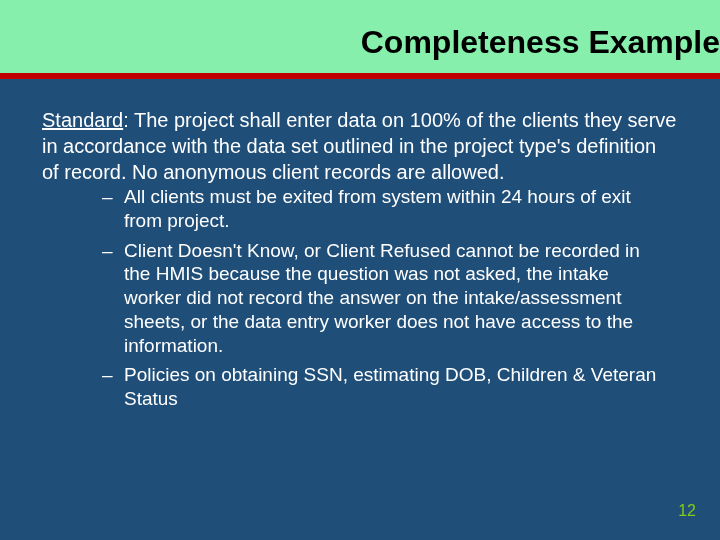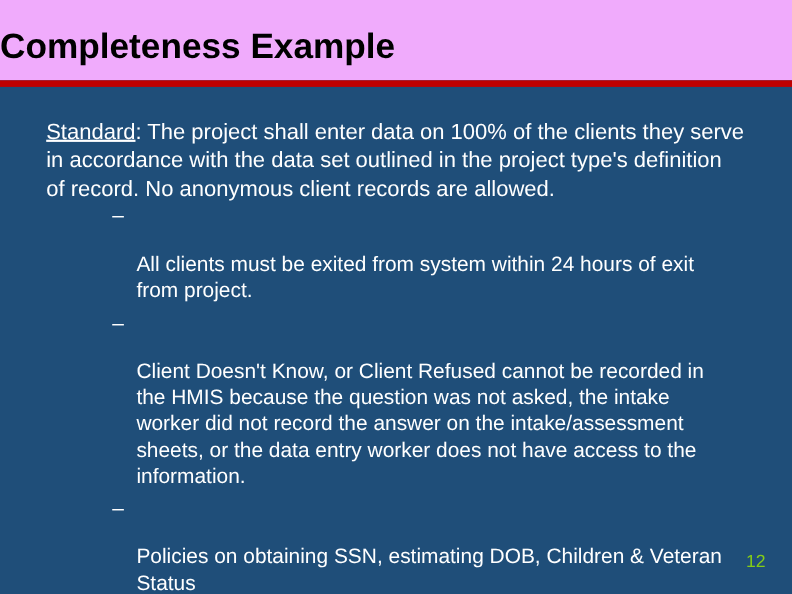--- a/index.html
+++ b/index.html
@@ -15,23 +15,23 @@
     color: #ffffff;
     overflow: hidden;
     position: relative;
   }
   .slide {
     width: 100%;
     height: 100%;
     padding: 0;
   }
   .title-area {
-    background-color: #f0abfc;
+    background-color: #86efac;
     padding: 24px 0 12px 0;
-    text-align: left;
+    text-align: right;
   }
   .title {
     color: #000000;
     font-size: 32px;
     font-weight: bold;
   }
   .divider {
     height: 6px;
     background-color: #c00000;
     width: 100%;
@@ -55,21 +55,20 @@
     line-height: 1.25;
     margin-bottom: 6px;
     display: flex;
   }
   .bullet-dash {
     flex-shrink: 0;
     width: 22px;
   }
   .bullet-text {
     flex: 1;
-    margin-top: 44px;
   }
   .page-number {
     position: absolute;
     bottom: 20px;
     right: 24px;
     font-size: 16px;
     color: #84cc16;
   }
 </style>
 </head>

